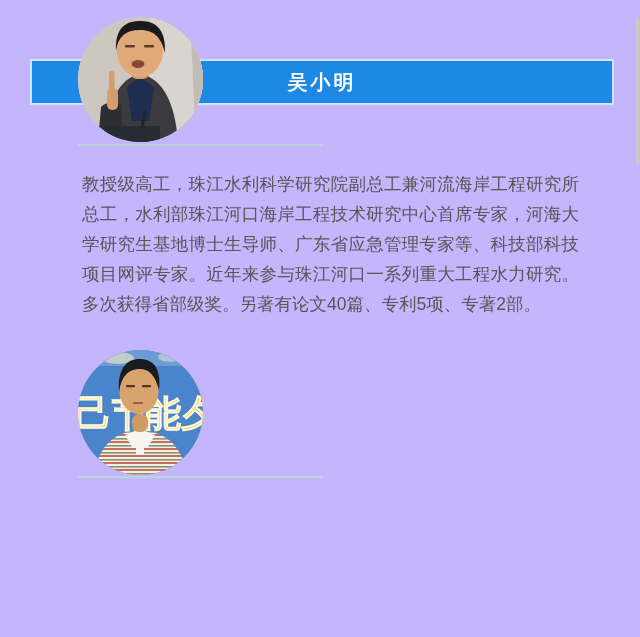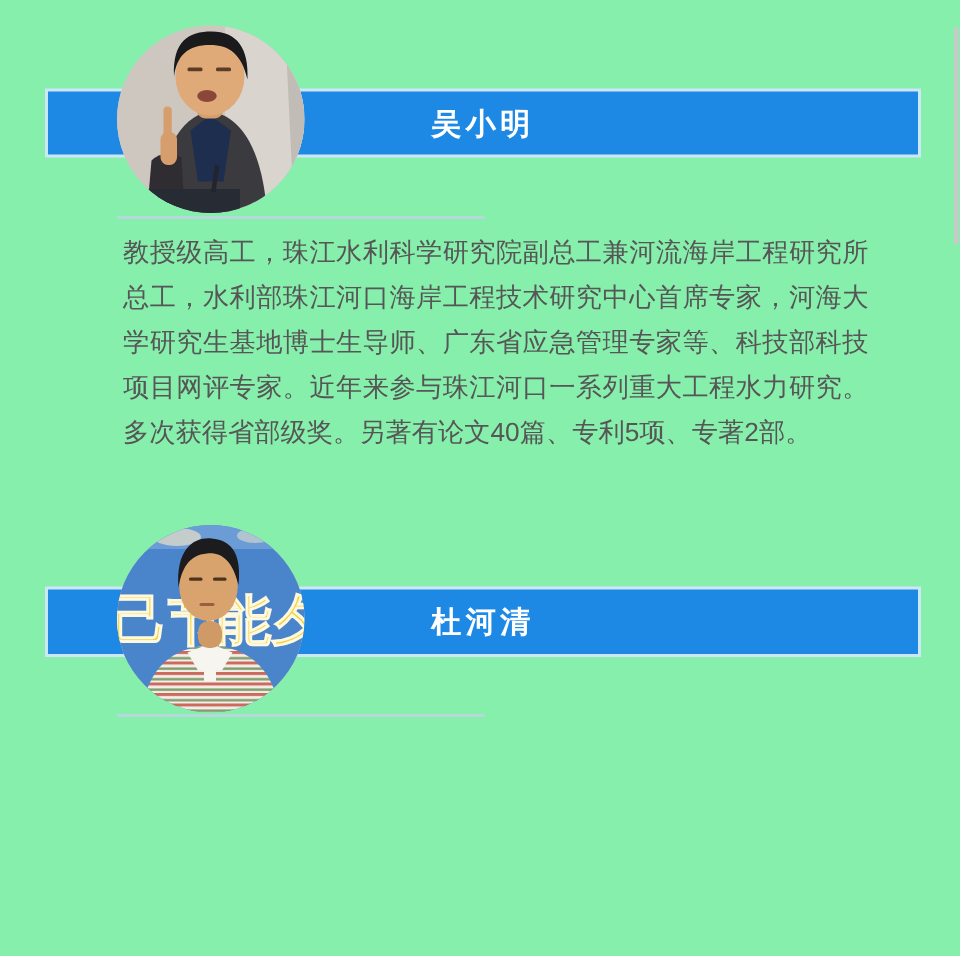--- a/index.html
+++ b/index.html
@@ -1,18 +1,18 @@
 <!DOCTYPE html>
 <html lang="zh"><head>
 <meta charset="utf-8">
 <style>
   html,body { margin:0; padding:0; background:#ffffff; }
   .page {
     position:relative; width:640px; height:637px;
-    background:#86efac; overflow:hidden;
+    background:#c4b5fd; overflow:hidden;
     font-family:"Liberation Sans", sans-serif;
   }
 
   
   .banner {
     position:absolute; left:32px; width:580px;
     background:#1e88e5;
     box-shadow:0 0 0 2px #cde6f9;
     display:flex; align-items:center; justify-content:center;
     z-index:1;
@@ -41,21 +41,21 @@
   .divider.p1 { top:144px; }
   .divider.p2 { top:476px; }
 
   
   .bio {
     position:absolute; left:82px; width:497px; margin:0;
     font-size:17.5px; color:#565656;
     text-align:justify; text-align-last:left;
     z-index:0;
   }
-  .bio.p1 { top:153px; line-height:30px; }
+  .bio.p1 { top:169px; line-height:30px; }
   .bio.p2 { top:489px; line-height:29px; }
 
   
   .scrollbar-thumb {
     position:absolute; right:1px; top:18px;
     width:3px; height:145px; border-radius:2px;
     background:#c9c9c9; z-index:3;
   }
 </style>
 </head>
@@ -94,23 +94,20 @@
 
       <rect x="0" y="109" width="82" height="16" fill="#272b33"></rect>
       <rect x="64" y="93" width="3" height="18" fill="#22252b" transform="rotate(8 65 102)"></rect>
     </svg>
   </div>
 
   <div class="divider p1"></div>
 
   <p class="bio p1">教授级高工，珠江水利科学研究院副总工兼河流海岸工程研究所总工，水利部珠江河口海岸工程技术研究中心首席专家，河海大学研究生基地博士生导师、广东省应急管理专家等、科技部科技项目网评专家。近年来参与珠江河口一系列重大工程水力研究。多次获得省部级奖。另著有论文40篇、专利5项、专著2部。</p>
 
-  <div class="banner p2">
-    <span class="expert-name">杜河清</span>
-  </div>
 
   <div class="photo p2">
     <svg viewBox="0 0 125 125">
       <defs>
         <pattern id="polo-stripes" width="10" height="7" patternUnits="userSpaceOnUse">
           <rect width="10" height="7" fill="#f3efe8"></rect>
           <rect y="0" width="10" height="2" fill="#cc6a5e"></rect>
           <rect y="4" width="10" height="1.6" fill="#7e9a6b"></rect>
         </pattern>
       </defs>

